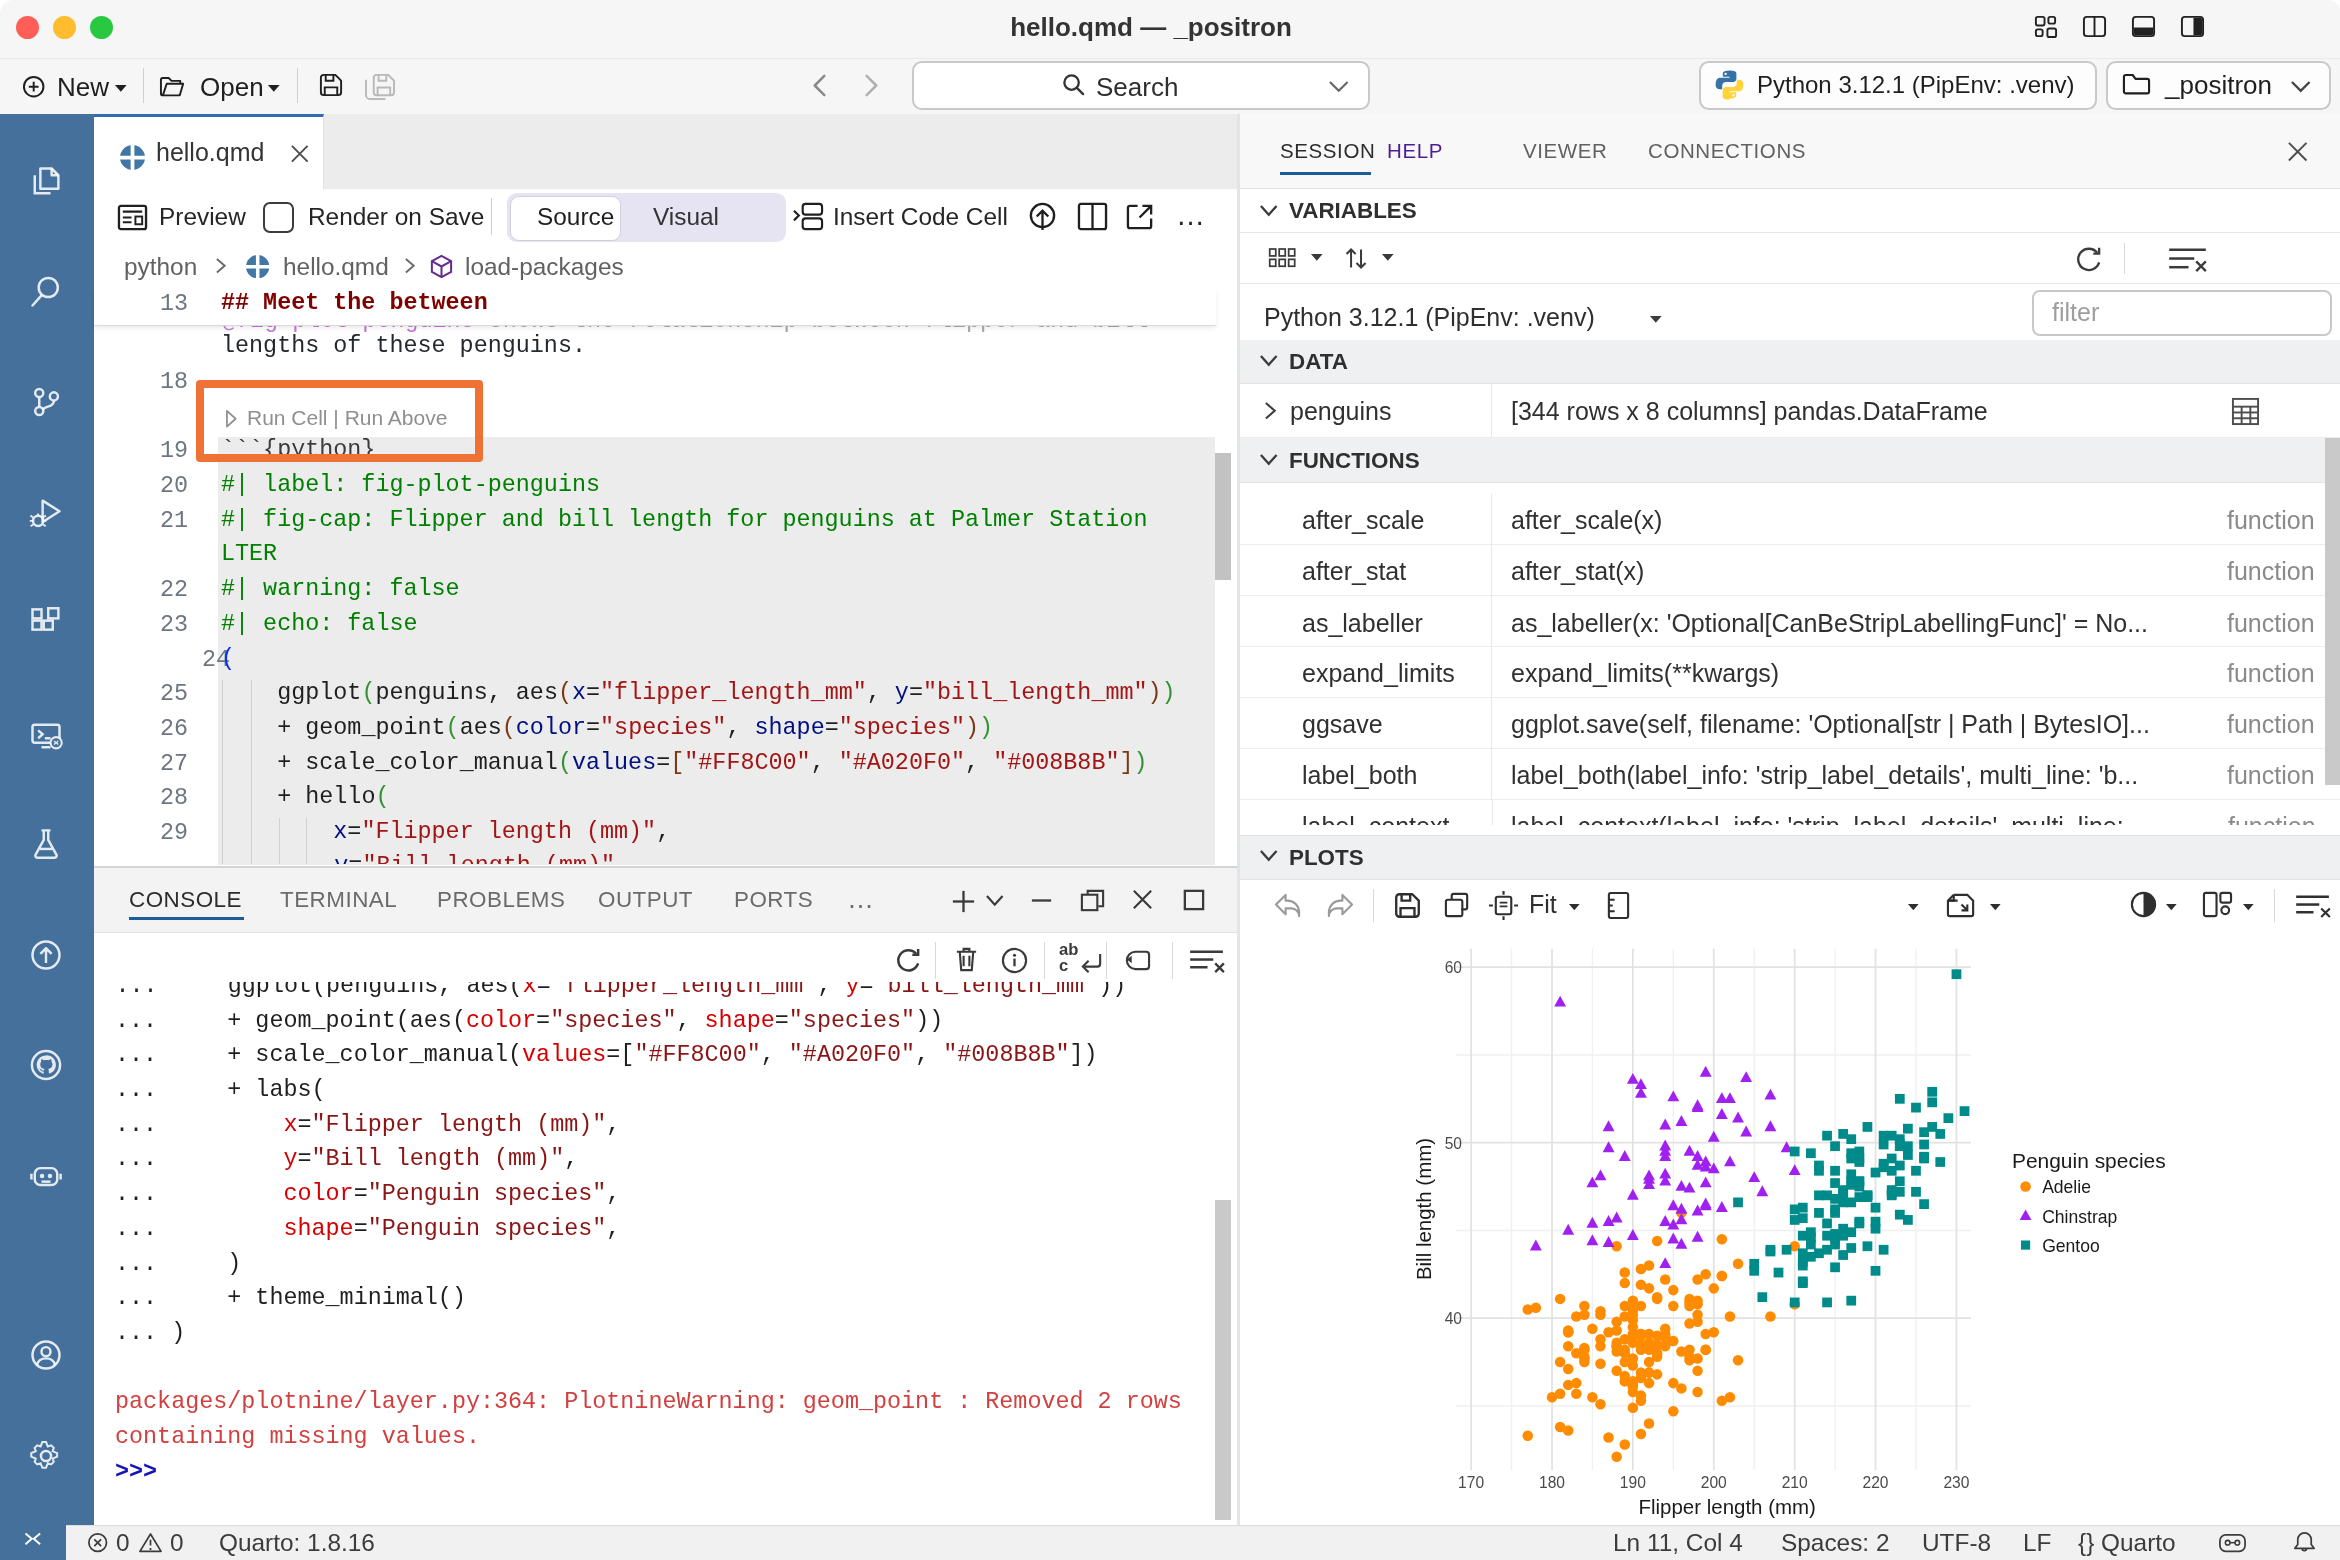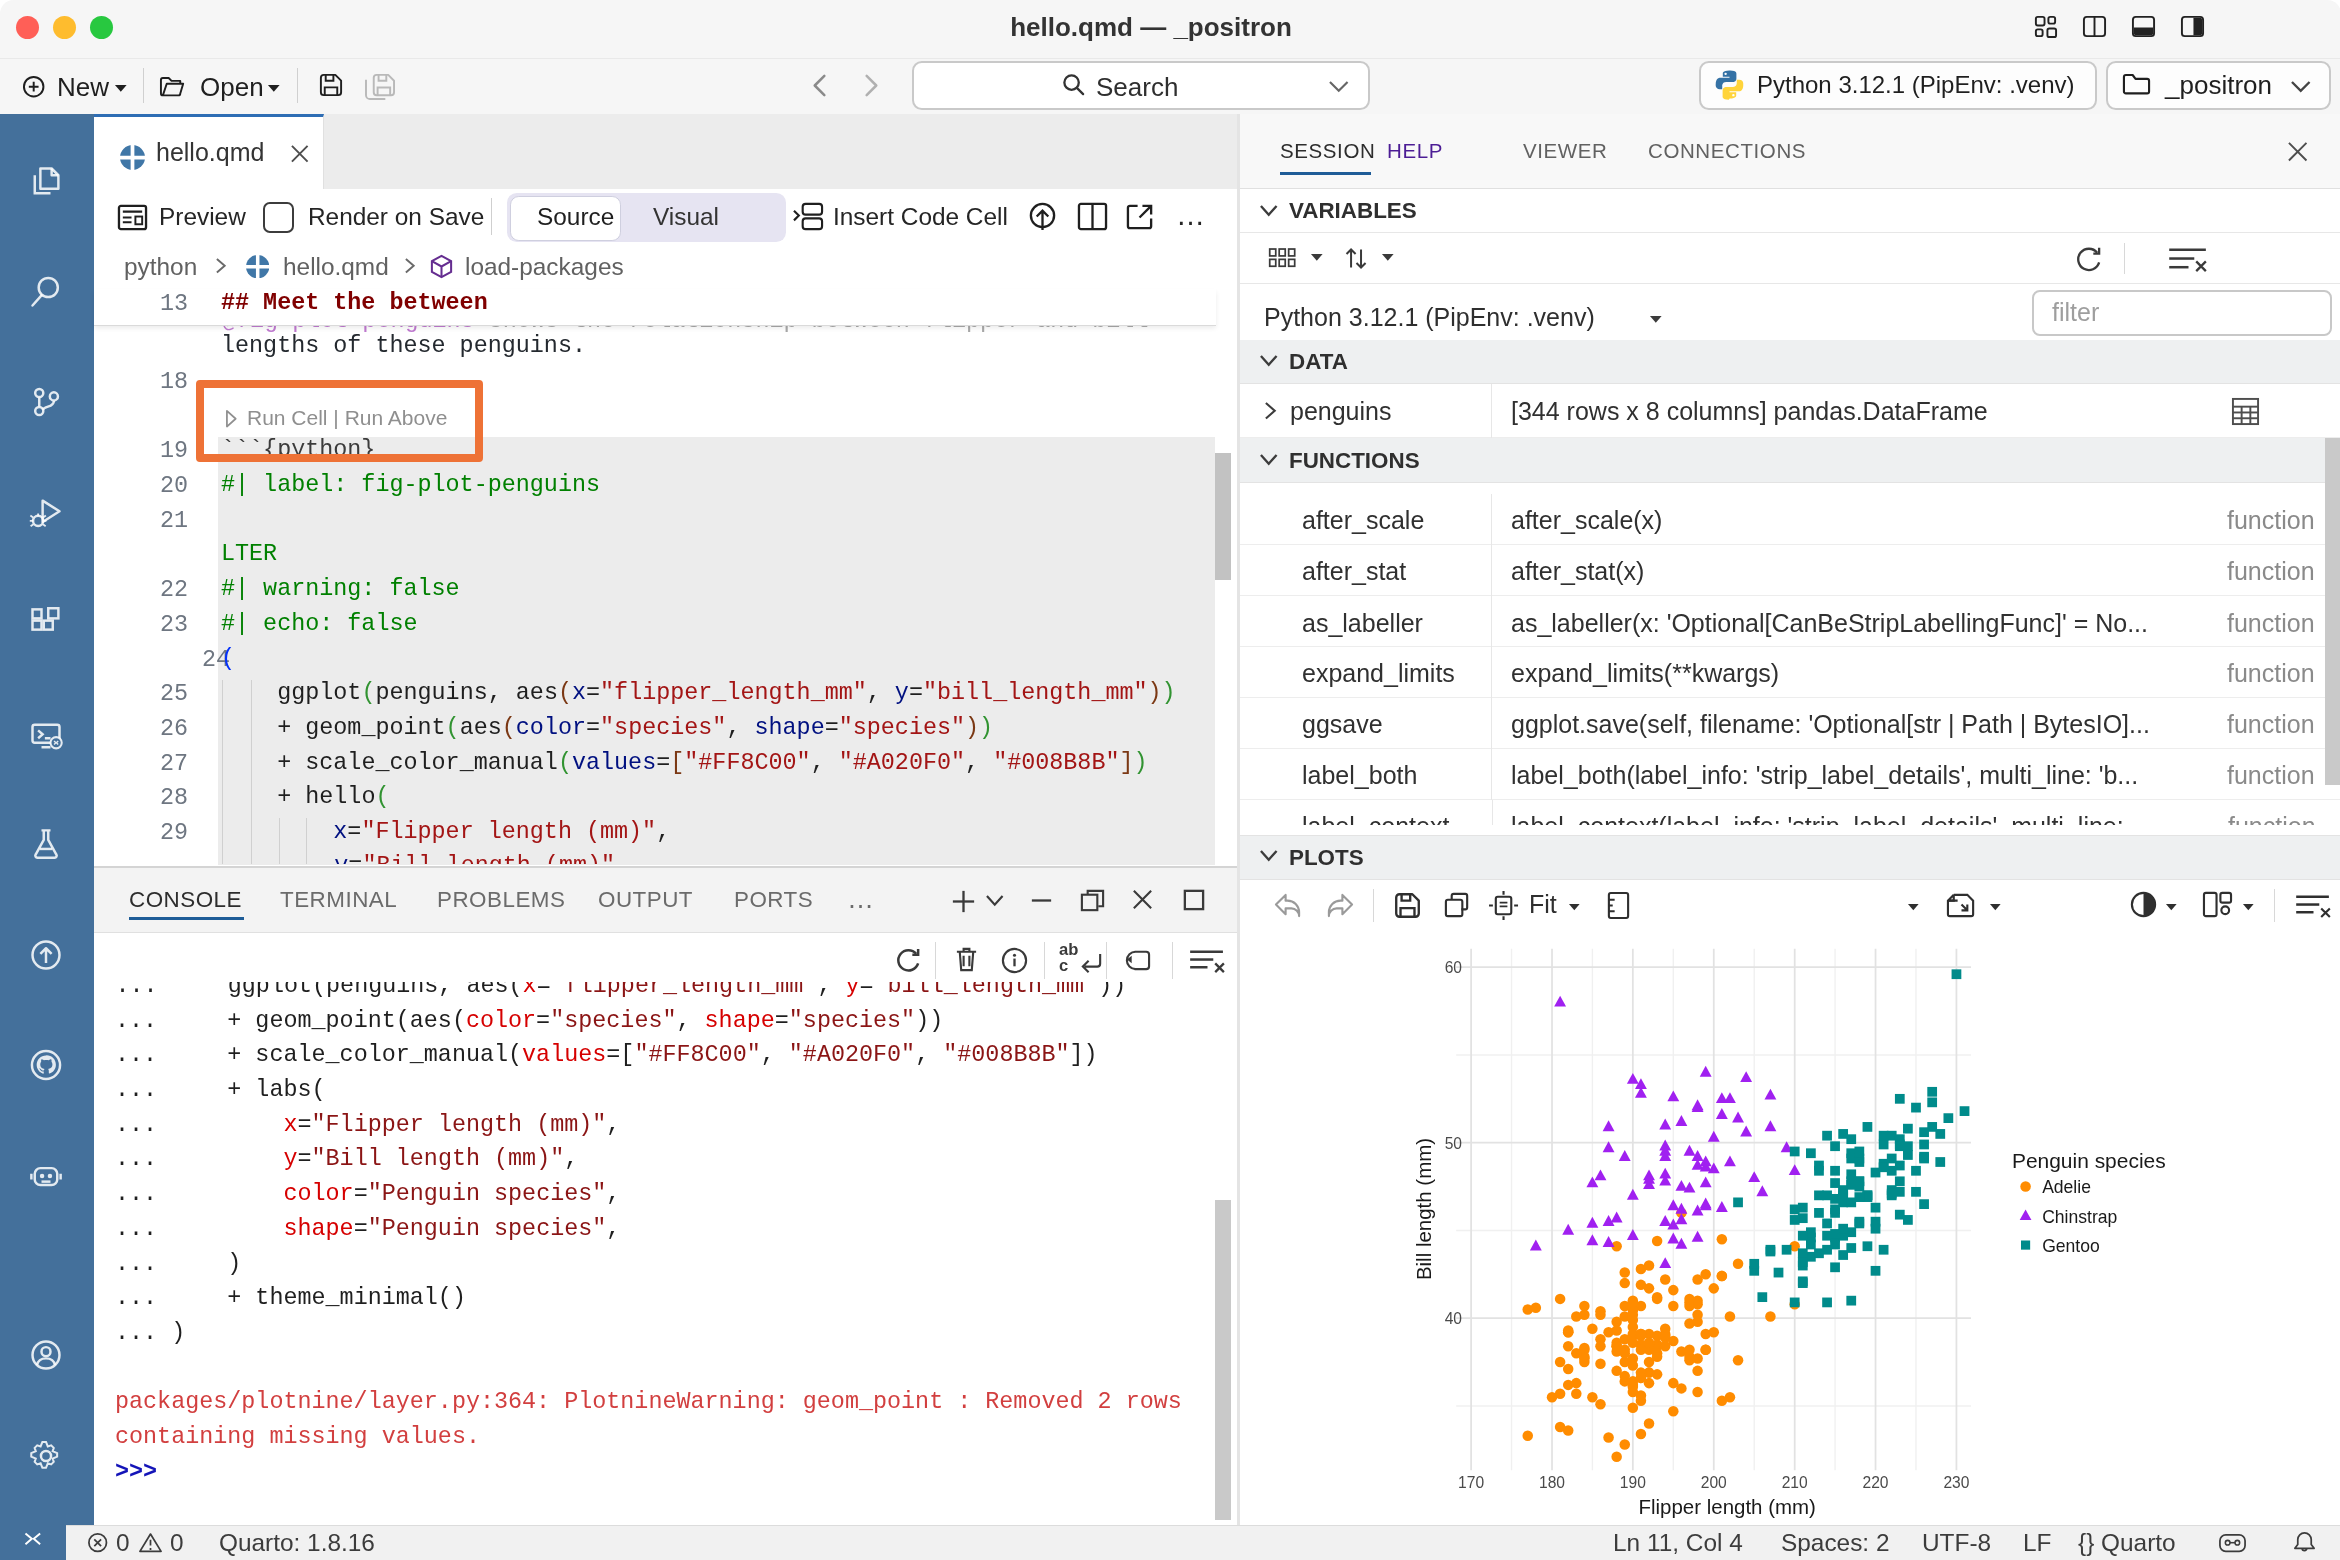--- a/index.html
+++ b/index.html
@@ -225,20 +225,21 @@
     <div style="position:absolute;left:94px;top:369px;width:94px;height:31px;font:23.4px 'Liberation Mono',monospace;color:#6e7681;text-align:right;">18</div>
     <svg style="position:absolute;left:224px;top:408px;" width="14.6" height="21.5" viewBox="0 0 15 22" fill="none" xmlns="http://www.w3.org/2000/svg">
       <path d="M3 3 L12 11 L3 19 Z" stroke="#8f8f8f" stroke-width="1.8" fill="none" stroke-linejoin="round"></path>
     </svg>
     <div style="position:absolute;left:247px;top:406px;font:21px 'Liberation Sans',sans-serif;color:#8f8f8f;">Run Cell | Run Above</div>
     <div style="position:absolute;left:94px;top:438px;width:94px;height:31px;font:23.4px 'Liberation Mono',monospace;color:#6e7681;text-align:right;">19</div>
     <div style="position:absolute;left:221px;top:437px;height:34px;font:23.4px 'Liberation Mono',monospace;white-space:pre;"><span style="color:#3b3b3b;">```{python}</span></div>
     <div style="position:absolute;left:94px;top:473px;width:94px;height:31px;font:23.4px 'Liberation Mono',monospace;color:#6e7681;text-align:right;">20</div>
     <div style="position:absolute;left:221px;top:472px;height:34px;font:23.4px 'Liberation Mono',monospace;white-space:pre;"><span style="color:#008000;">#|&nbsp;label:&nbsp;fig-plot-penguins</span></div>
     <div style="position:absolute;left:94px;top:508px;width:94px;height:31px;font:23.4px 'Liberation Mono',monospace;color:#6e7681;text-align:right;">21</div>
+    <div style="position:absolute;left:221px;top:507px;height:34px;font:23.4px 'Liberation Mono',monospace;white-space:pre;"><span style="color:#008000;">#|&nbsp;fig-cap:&nbsp;Flipper&nbsp;and&nbsp;bill&nbsp;length&nbsp;for&nbsp;penguins&nbsp;at&nbsp;Palmer&nbsp;Station</span></div>
     <div style="position:absolute;left:221px;top:541px;height:34px;font:23.4px 'Liberation Mono',monospace;white-space:pre;"><span style="color:#008000;">LTER</span></div>
     <div style="position:absolute;left:94px;top:577px;width:94px;height:31px;font:23.4px 'Liberation Mono',monospace;color:#6e7681;text-align:right;">22</div>
     <div style="position:absolute;left:221px;top:576px;height:34px;font:23.4px 'Liberation Mono',monospace;white-space:pre;"><span style="color:#008000;">#|&nbsp;warning:&nbsp;false</span></div>
     <div style="position:absolute;left:94px;top:612px;width:94px;height:31px;font:23.4px 'Liberation Mono',monospace;color:#6e7681;text-align:right;">23</div>
     <div style="position:absolute;left:221px;top:611px;height:34px;font:23.4px 'Liberation Mono',monospace;white-space:pre;"><span style="color:#008000;">#|&nbsp;echo:&nbsp;false</span></div>
     <div style="position:absolute;left:94px;top:647px;width:94px;height:31px;font:23.4px 'Liberation Mono',monospace;color:#6e7681;text-align:right;padding-left:42px;">24</div>
     <div style="position:absolute;left:221px;top:646px;height:34px;font:23.4px 'Liberation Mono',monospace;white-space:pre;"><span style="color:#0431fa;">(</span></div>
     <div style="position:absolute;left:94px;top:681px;width:94px;height:31px;font:23.4px 'Liberation Mono',monospace;color:#6e7681;text-align:right;">25</div>
     <div style="position:absolute;left:221px;top:680px;height:34px;font:23.4px 'Liberation Mono',monospace;white-space:pre;"><span style="color:#1f1f1f;">&nbsp;&nbsp;&nbsp;&nbsp;</span><span style="color:#1f1f1f;">ggplot</span><span style="color:#319331;">(</span><span style="color:#1f1f1f;">penguins</span><span style="color:#1f1f1f;">,&nbsp;</span><span style="color:#1f1f1f;">aes</span><span style="color:#7b3814;">(</span><span style="color:#001080;">x</span><span style="color:#1f1f1f;">=</span><span style="color:#a31515;">"flipper_length_mm"</span><span style="color:#1f1f1f;">,&nbsp;</span><span style="color:#001080;">y</span><span style="color:#1f1f1f;">=</span><span style="color:#a31515;">"bill_length_mm"</span><span style="color:#7b3814;">)</span><span style="color:#319331;">)</span></div>
     <div style="position:absolute;left:94px;top:716px;width:94px;height:31px;font:23.4px 'Liberation Mono',monospace;color:#6e7681;text-align:right;">26</div>

